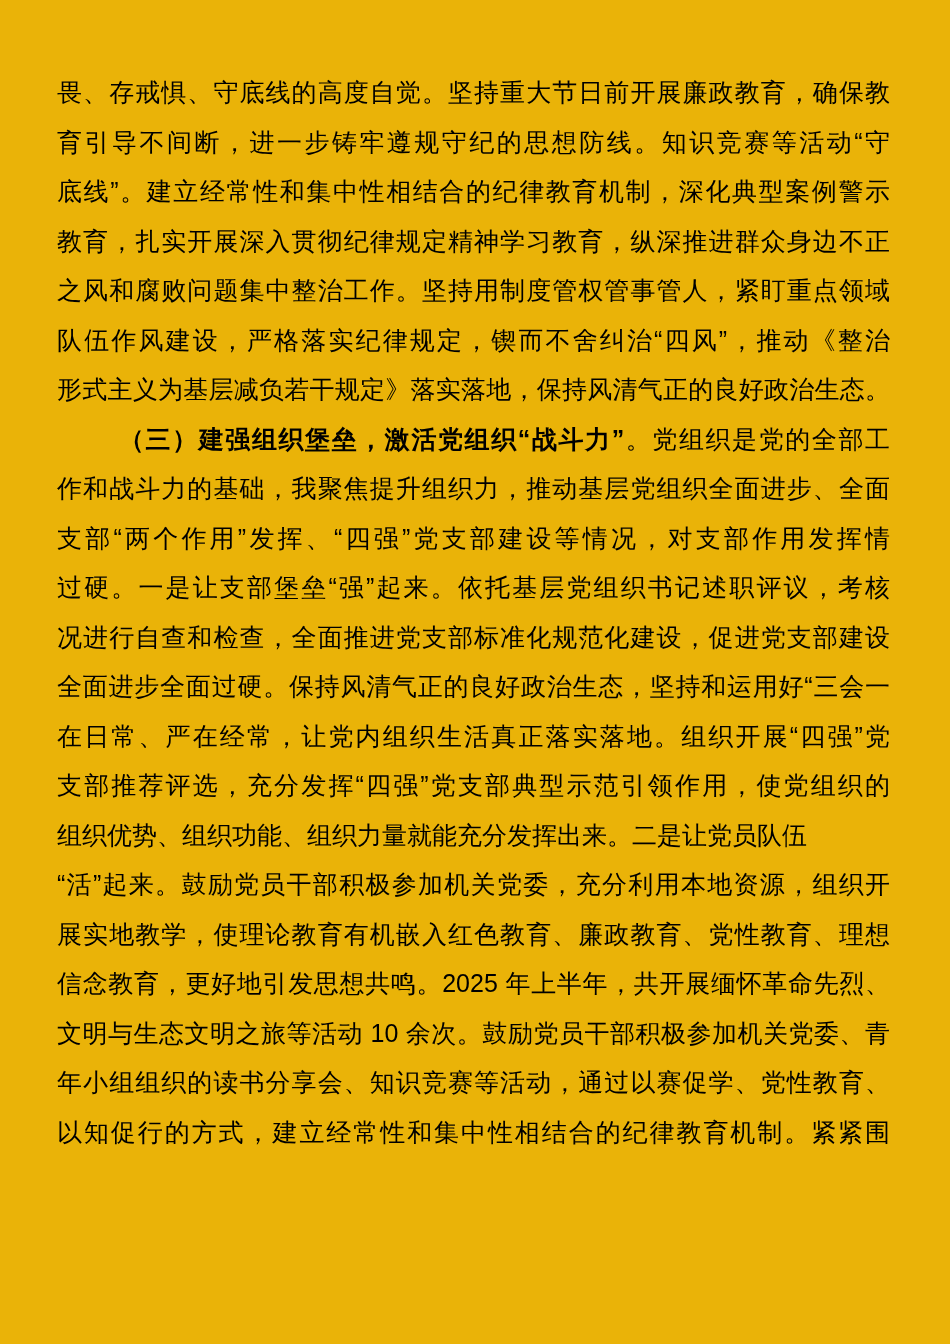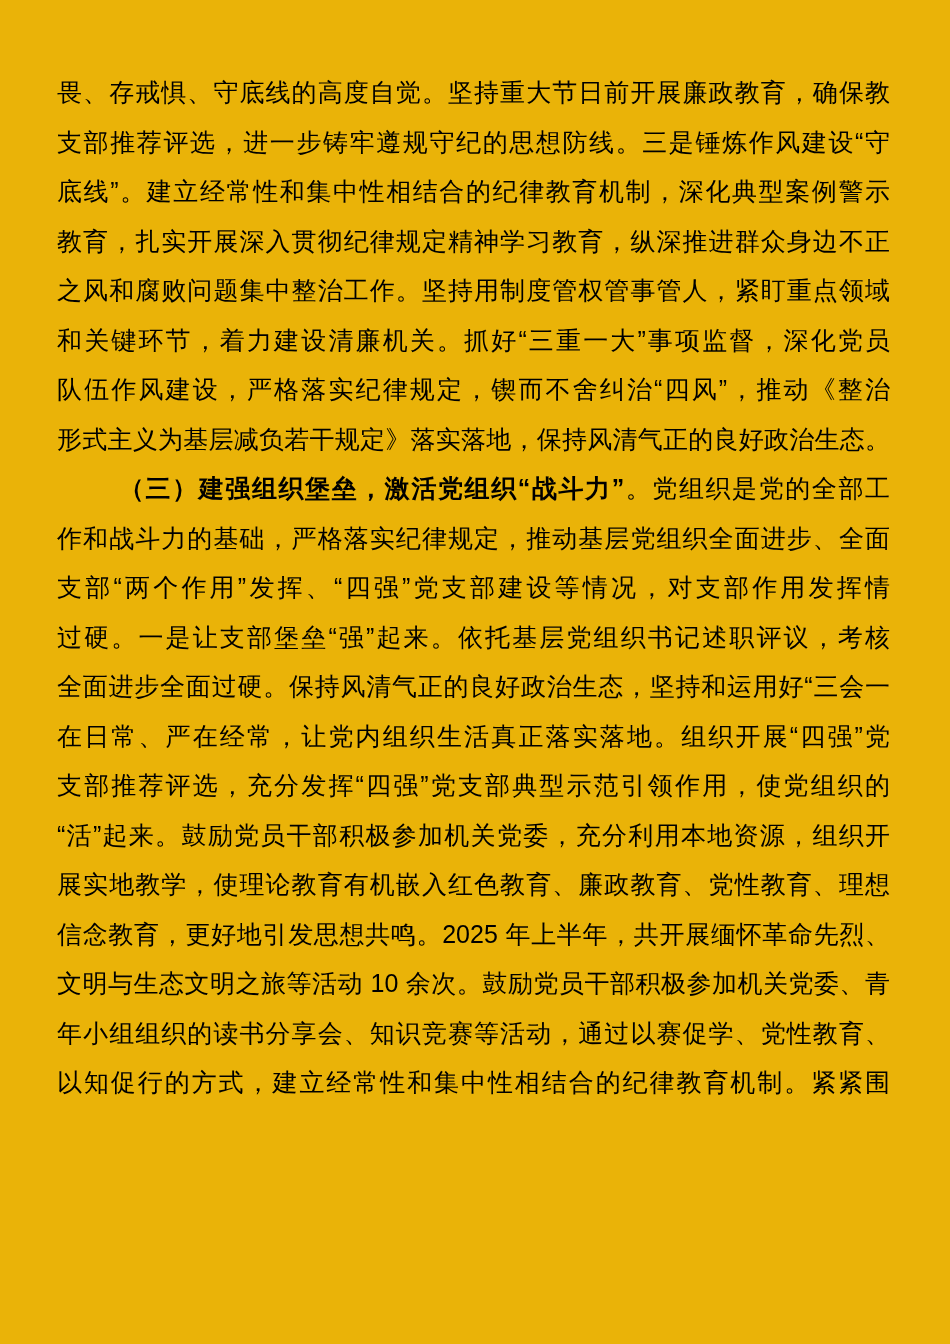--- a/index.html
+++ b/index.html
@@ -47,37 +47,38 @@
   }
 </style>
 </head>
 <body>
 
 <div class="page">
   <div class="text-block">
 
     <div class="paragraph">
       <div class="line">畏、存戒惧、守底线的高度自觉。坚持重大节日前开展廉政教育，确保教</div>
-      <div class="line">支部推荐评选，进一步铸牢遵规守纪的思想防线。三是锤炼作风建设“守</div>
+      <div class="line">育引导不间断，进一步铸牢遵规守纪的思想防线。知识竞赛等活动“守</div>
       <div class="line">底线”。建立经常性和集中性相结合的纪律教育机制，深化典型案例警示</div>
       <div class="line">教育，扎实开展深入贯彻纪律规定精神学习教育，纵深推进群众身边不正</div>
       <div class="line">之风和腐败问题集中整治工作。坚持用制度管权管事管人，紧盯重点领域</div>
-      <div class="line">和关键环节，着力建设清廉机关。抓好“三重一大”事项监督，深化党员</div>
       <div class="line">队伍作风建设，严格落实纪律规定，锲而不舍纠治“四风”，推动《整治</div>
       <div class="line">形式主义为基层减负若干规定》落实落地，保持风清气正的良好政治生态。</div>
     </div>
 
     <div class="paragraph">
       <div class="line indent"><span class="bold">（三）建强组织堡垒，激活党组织“战斗力”</span><span>。党组织是党的全部工</span></div>
-      <div class="line">作和战斗力的基础，严格落实纪律规定，推动基层党组织全面进步、全面</div>
+      <div class="line">作和战斗力的基础，我聚焦提升组织力，推动基层党组织全面进步、全面</div>
       <div class="line">支部“两个作用”发挥、“四强”党支部建设等情况，对支部作用发挥情</div>
       <div class="line">过硬。一是让支部堡垒“强”起来。依托基层党组织书记述职评议，考核</div>
+      <div class="line">况进行自查和检查，全面推进党支部标准化规范化建设，促进党支部建设</div>
       <div class="line">全面进步全面过硬。保持风清气正的良好政治生态，坚持和运用好“三会一</div>
       <div class="line">在日常、严在经常，让党内组织生活真正落实落地。组织开展“四强”党</div>
       <div class="line">支部推荐评选，充分发挥“四强”党支部典型示范引领作用，使党组织的</div>
+      <div class="line short">组织优势、组织功能、组织力量就能充分发挥出来。二是让党员队伍</div>
       <div class="line">“活”起来。鼓励党员干部积极参加机关党委，充分利用本地资源，组织开</div>
       <div class="line">展实地教学，使理论教育有机嵌入红色教育、廉政教育、党性教育、理想</div>
       <div class="line">信念教育，更好地引发思想共鸣。2025 年上半年，共开展缅怀革命先烈、</div>
       <div class="line">文明与生态文明之旅等活动 10 余次。鼓励党员干部积极参加机关党委、青</div>
       <div class="line">年小组组织的读书分享会、知识竞赛等活动，通过以赛促学、党性教育、</div>
       <div class="line">以知促行的方式，建立经常性和集中性相结合的纪律教育机制。紧紧围</div>
     </div>
 
   </div>
 </div>

